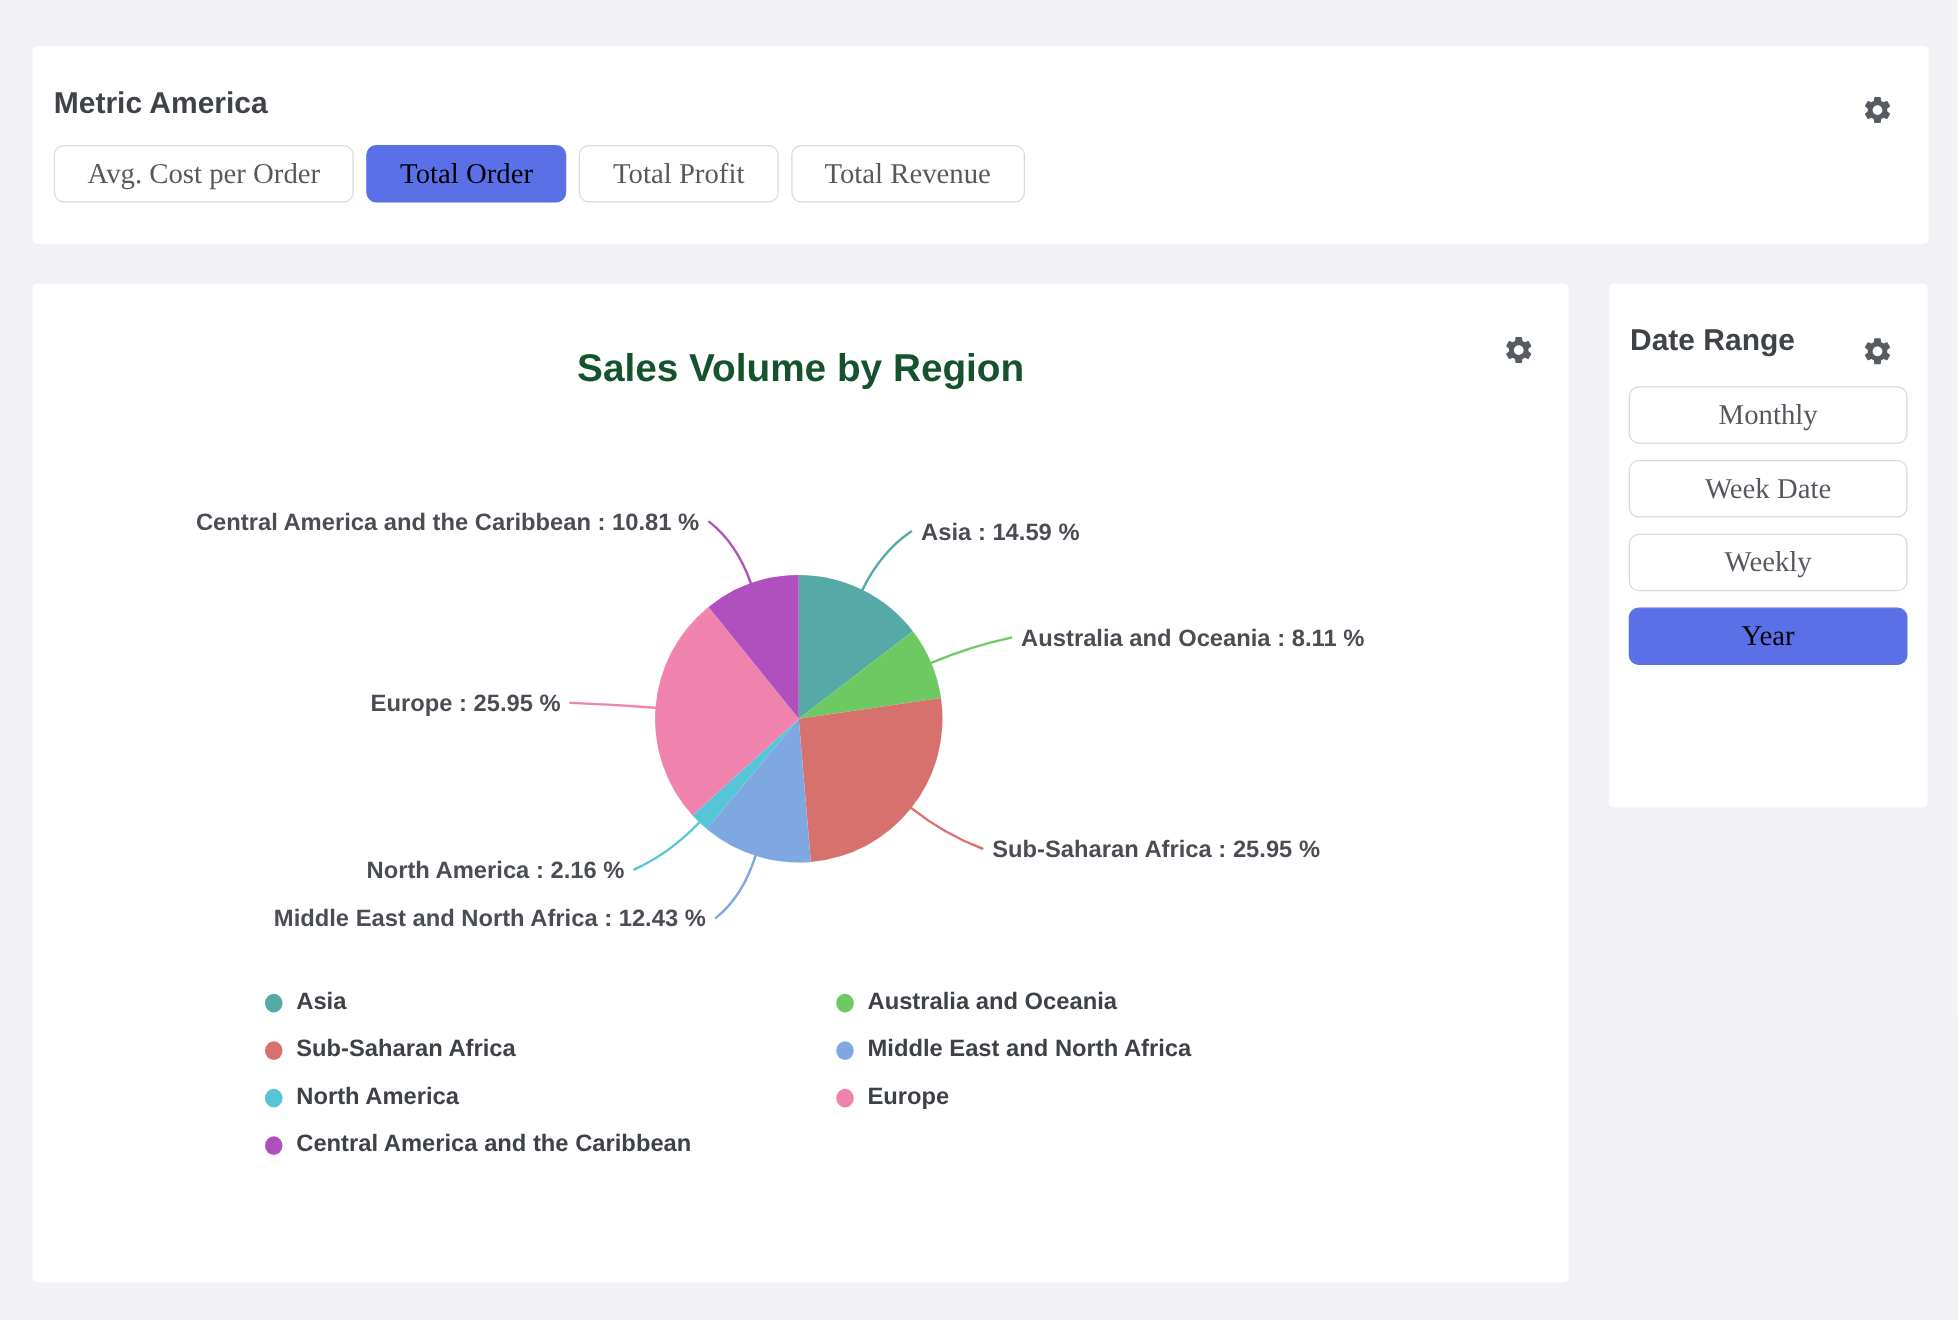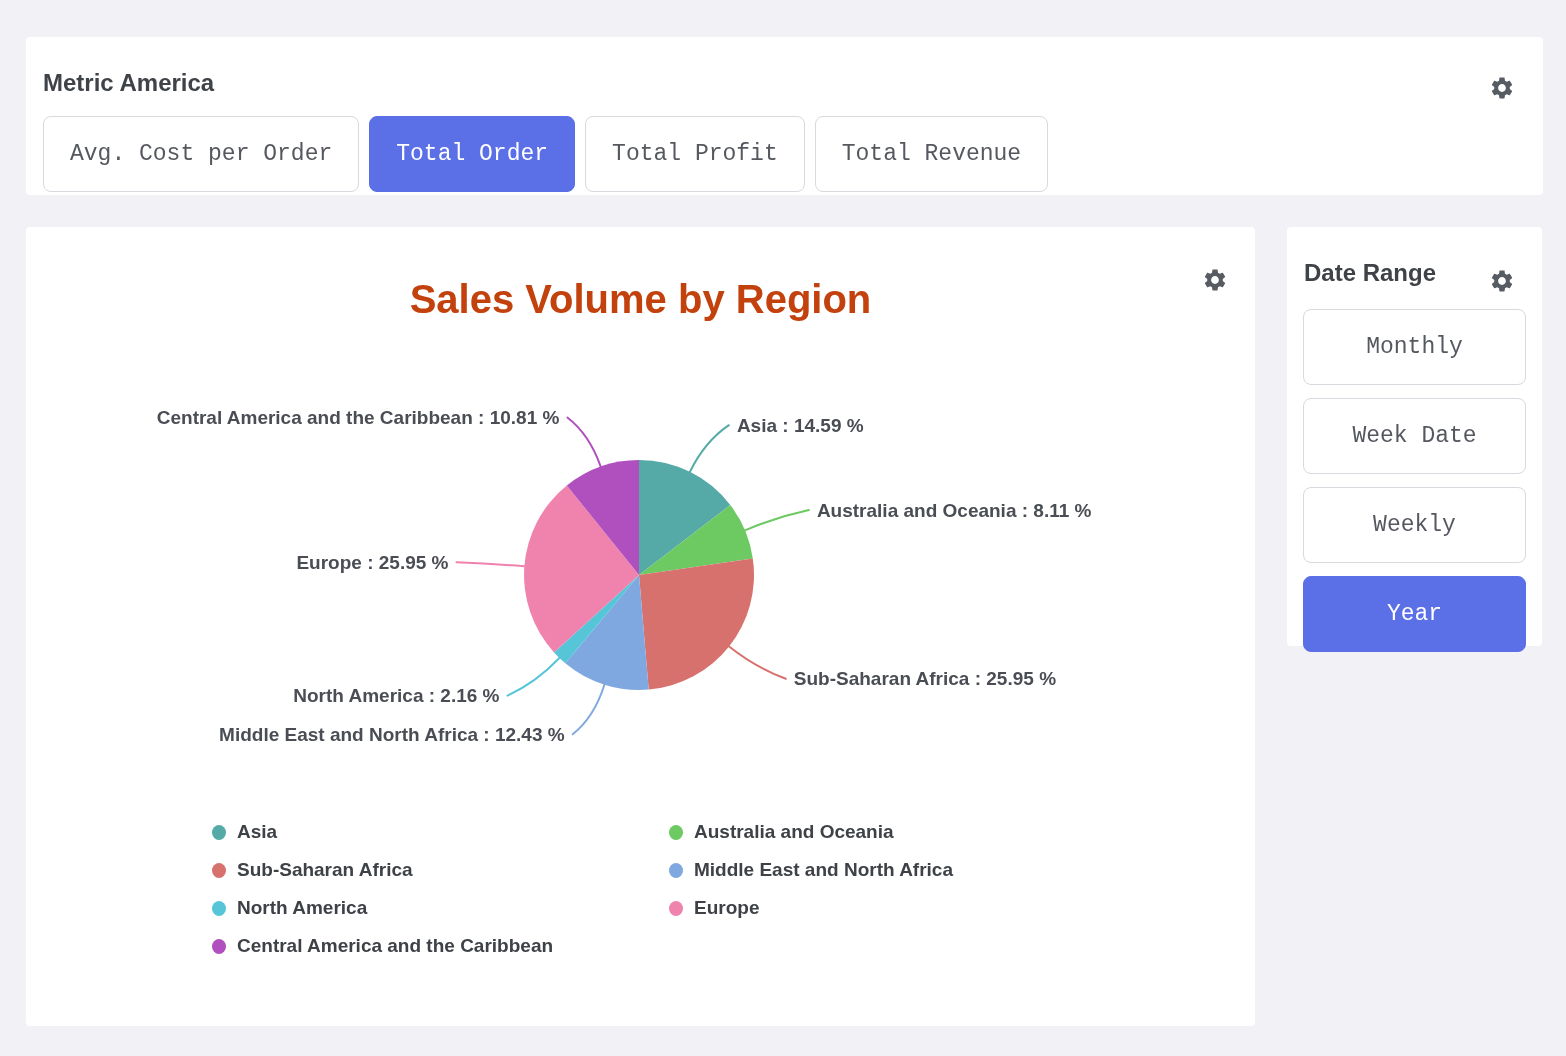--- a/index.html
+++ b/index.html
@@ -27,47 +27,47 @@
   .gear svg { display:block; width:26px; height:26px; }
   .gear-metric { right:28px; top:38px; }
   .gear-chart  { left:1176px; top:40px; }
   .gear-date   { right:27px;  top:41px; }
 
   .pill-row {
     position:absolute; left:17px; top:79px;
     display:flex; gap:10px;
   }
   .pill {
-    height:76px; padding:0 26px;
-    font-family:Liberation Mono, monospace;
+    height:46px; padding:0 26px;
+    font-family:Liberation Serif, serif;
     font-size:23px; color:#55595f;
     background:#fff; border:1.5px solid #d8d9de; border-radius:8px;
     cursor:pointer; white-space:nowrap;
   }
   .pill.selected {
-    background:var(--accent); border-color:var(--accent); color:#ffffff;
+    background:var(--accent); border-color:var(--accent); color:#000000;
   }
 
   .date-col {
     position:absolute; left:16px; top:82px; width:223px;
     display:flex; flex-direction:column; gap:13px;
   }
   .date-col .pill { width:100%; padding:0; }
 
   .chart-title {
     position:absolute; left:0; right:0; top:50px;
-    text-align:center; font-size:40px; color:#c2410c;
+    text-align:center; font-size:31px; color:#14532d;
   }
   .pie-svg { position:absolute; left:0; top:0; }
   .slice-label {
     font-family:"Liberation Sans", sans-serif;
     font-weight:700; font-size:19px; fill:#4a4e54;
   }
   .legend {
-    position:absolute; left:186px; top:586px;
+    position:absolute; left:186px; top:556px;
     display:grid; grid-template-columns:457px auto; grid-auto-rows:38px;
   }
   .legend-item { display:flex; align-items:center; cursor:pointer; }
   .legend-dot {
     width:14px; height:15px; border-radius:50%;
     margin-right:11px; flex:0 0 auto;
   }
   .legend-label { font-weight:700; font-size:19px; color:#3e4247; }
 </style>
 </head>

